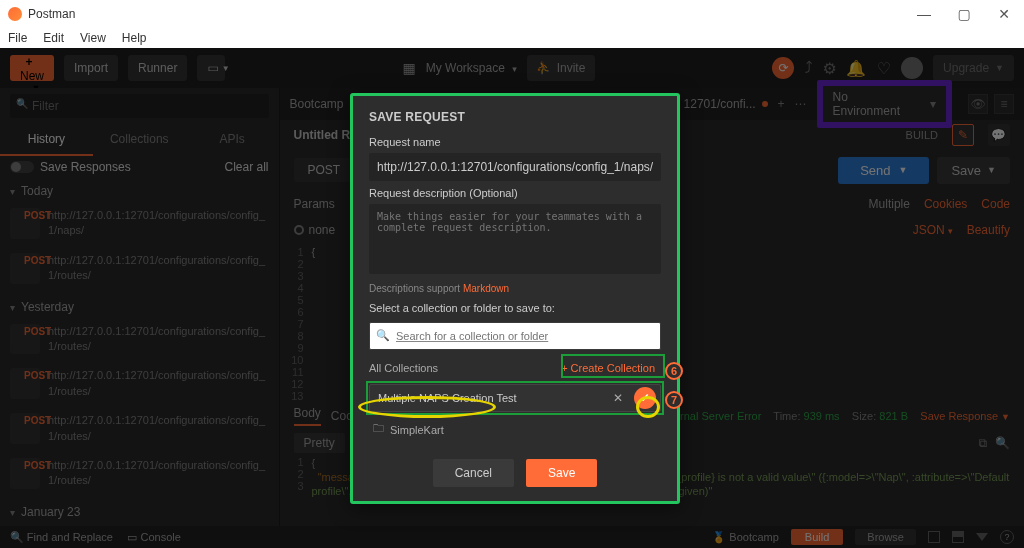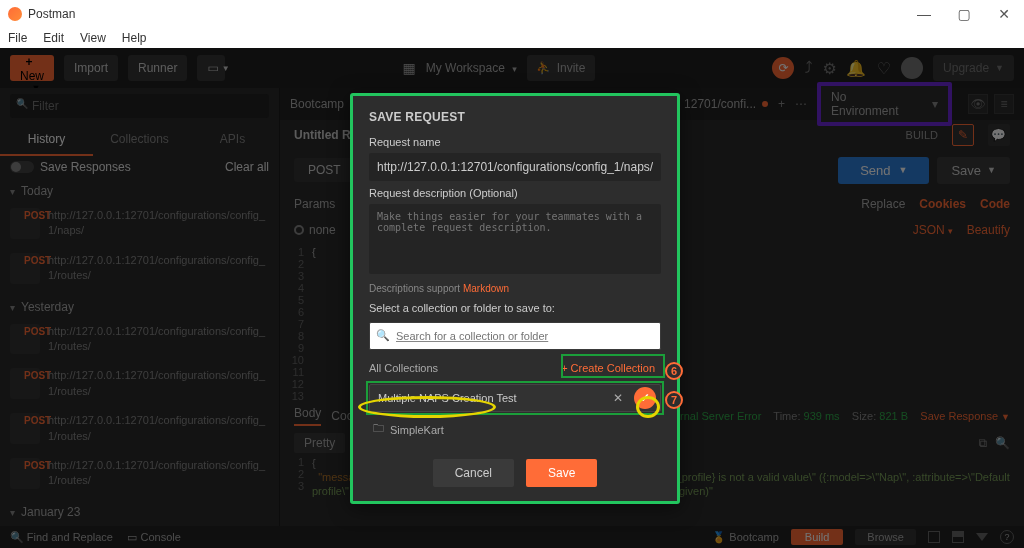--- a/index.html
+++ b/index.html
@@ -54,41 +54,41 @@
   .hist-item { display:flex; padding:4px 10px 10px; gap:8px; color:#777; font-size:11px; line-height:1.4; }
   .hist-item .method { color:#ff6c37; font-size:10px; font-weight:600; padding-top:1px; flex-shrink:0; width:30px; }
   .hist-item .url { color:#888; word-break:break-all; }
 
   
   .content { flex:1; background:#2b2b2b; display:flex; flex-direction:column; position:relative; }
   .tabs-row { height:32px; display:flex; align-items:center; padding:0 10px; gap:10px; background:#222; font-size:12px; color:#aaa; }
   .tabs-row .ftab { display:flex; align-items:center; gap:6px; }
   .tabs-row .dot { width:6px; height:6px; border-radius:50%; background:#ff6c37; }
   .tabs-row .plus { color:#888; }
-  .env { margin-left:auto; background:#2d2d2d; padding:4px 10px; border:4px solid #6d28d9; border-radius:2px; font-size:12px; color:#aaa; display:flex; align-items:center; gap:30px; }
+  .env { margin-left:auto; background:#2d2d2d; padding:4px 10px; border:6px solid #6d28d9; border-radius:2px; font-size:12px; color:#aaa; display:flex; align-items:center; gap:30px; }
   .env .caret { color:#888; }
   .env-icons { display:flex; gap:6px; margin-left:6px; color:#777; }
   .env-icons span { width:20px; height:20px; display:flex; align-items:center; justify-content:center; background:#2d2d2d; border:1px solid #3a3a3a; }
 
   .req-row { height:30px; display:flex; align-items:center; padding:0 14px; gap:14px; color:#888; font-size:12px; }
   .req-row .title { color:#ccc; font-weight:600; }
   .req-row .build { margin-left:auto; color:#999; font-size:11px; }
   .req-row .edit, .req-row .com { width:22px; height:22px; display:flex; align-items:center; justify-content:center; background:#333; border-radius:2px; }
   .req-row .edit { color:#ff6c37; border:1px solid #ff6c37; }
 
   .urlrow { height:40px; display:flex; align-items:center; padding:0 14px; gap:8px; }
   .method { background:#333; padding:5px 14px; border-radius:3px; color:#ccc; font-size:12px; }
   .urlin { flex:1; }
   .send { background:#2d7ed9; color:#fff; padding:6px 22px; border-radius:3px; font-size:13px; display:flex; align-items:center; gap:8px; }
   .send .car { font-size:9px; }
   .save { background:#3a3a3a; color:#ccc; padding:6px 14px; border-radius:3px; font-size:13px; display:flex; align-items:center; gap:6px; }
   .reqtabs { height:28px; display:flex; align-items:center; padding:0 14px; gap:14px; color:#aaa; font-size:12px; }
   .reqtabs .gdot { width:6px; height:6px; border-radius:50%; background:#2faa4a; margin-left:2px; }
   .reqtabs .right { margin-left:auto; }
-  .reqtabs .link { color:#ff6c37;font-weight:bold; }
+  .reqtabs .link { color:#ff6c37; }
   .bodyrow { height:24px; display:flex; align-items:center; padding:0 14px; gap:14px; font-size:12px; color:#aaa; }
 
   .editor { flex:0 0 auto; height:160px; font-family:Consolas,monospace; font-size:11px; color:#888; padding:4px 0; display:flex; }
   .gutter { width:32px; text-align:right; padding-right:8px; color:#666; line-height:12px; }
   .gutter div { height:12px; }
 
   .resp-tabs { height:28px; display:flex; align-items:center; padding:0 14px; gap:10px; font-size:12px; color:#aaa; }
   .resp-tabs .info { margin-left:auto; font-size:11px; color:#888; }
   .resp-tabs .stat { color:#2faa4a; }
   .resp-tabs .save-resp { color:#ff6c37; }
@@ -293,21 +293,21 @@
             <span>Save</span>
             <span style="font-size:9px;">▼</span>
           </div>
         </div>
 
         <div class="reqtabs">
           <span>
             <span>Params</span>
             <span class="gdot"></span>
           </span>
-          <span class="right">Replace</span>
+          <span class="right">Multiple</span>
           <span class="link">Cookies</span>
           <span class="link">Code</span>
         </div>
         <div class="bodyrow">
           <span style="display:flex;align-items:center;gap:5px;">
             <span style="width:10px;height:10px;border:2px solid #888;border-radius:50%;display:inline-block;"></span>
             <span>none</span>
           </span>
           <span class="right" style="margin-left:auto;color:#ff6c37;">
             <span>JSON</span>

